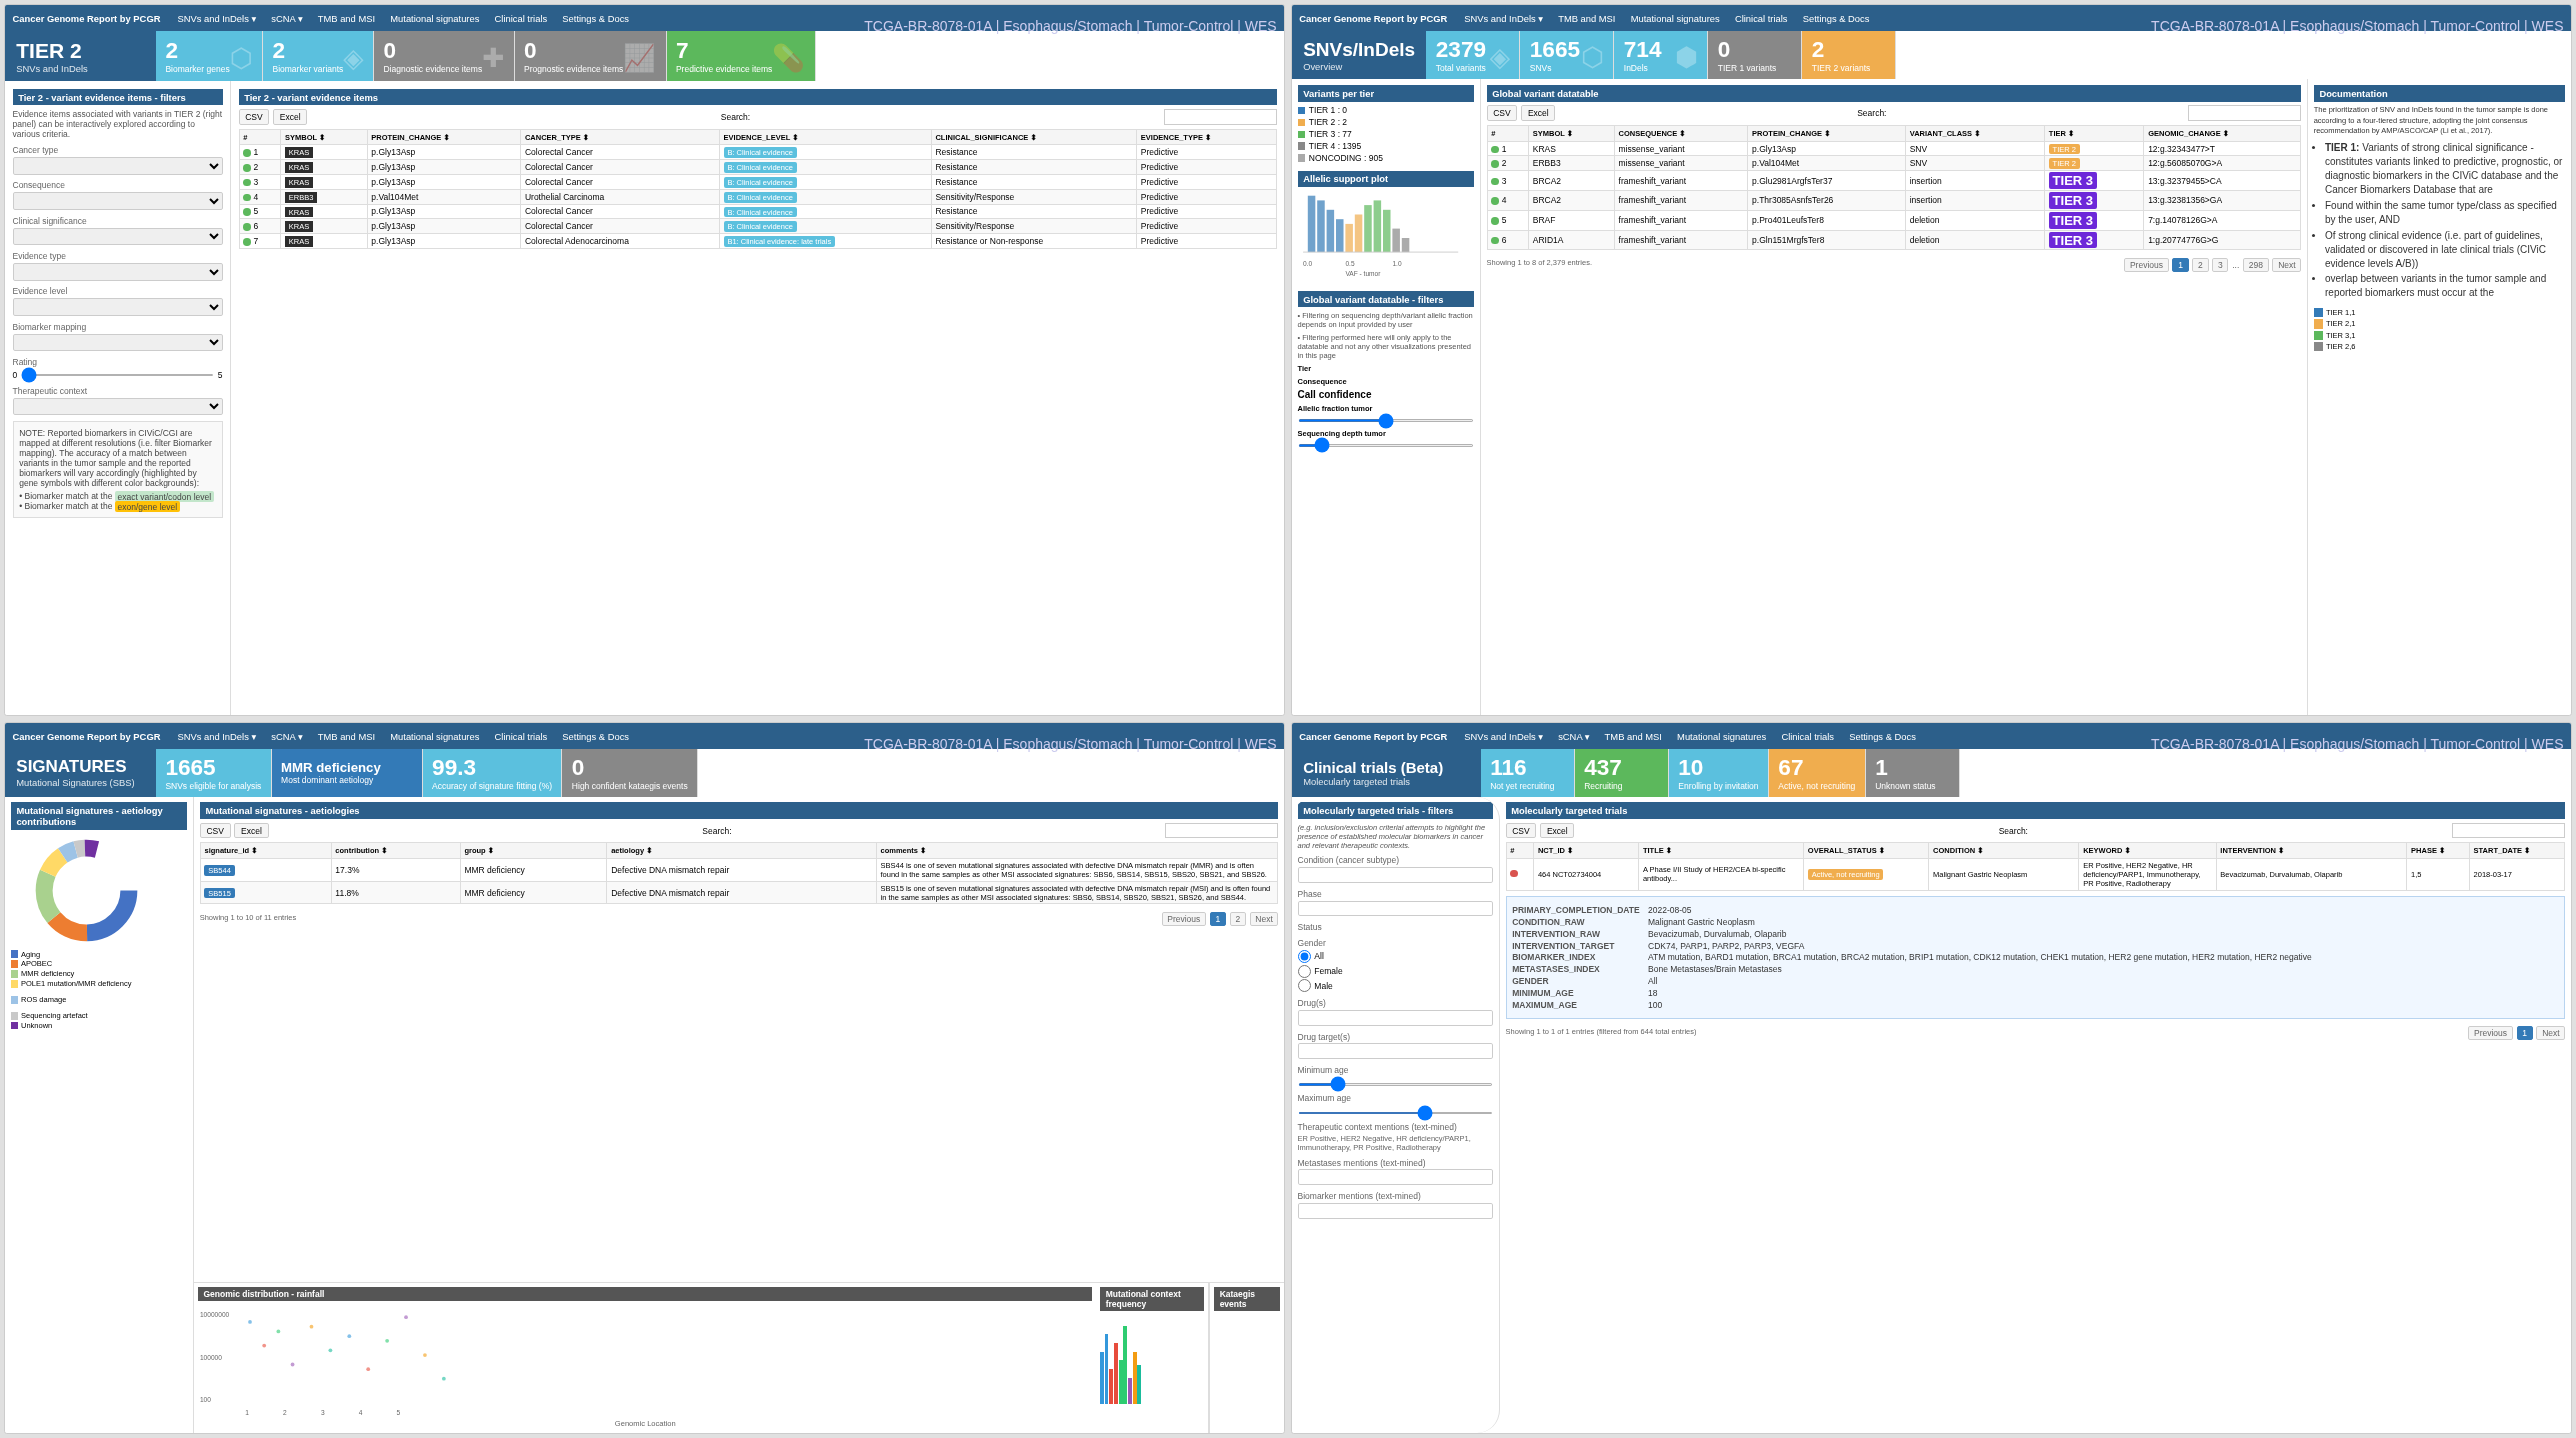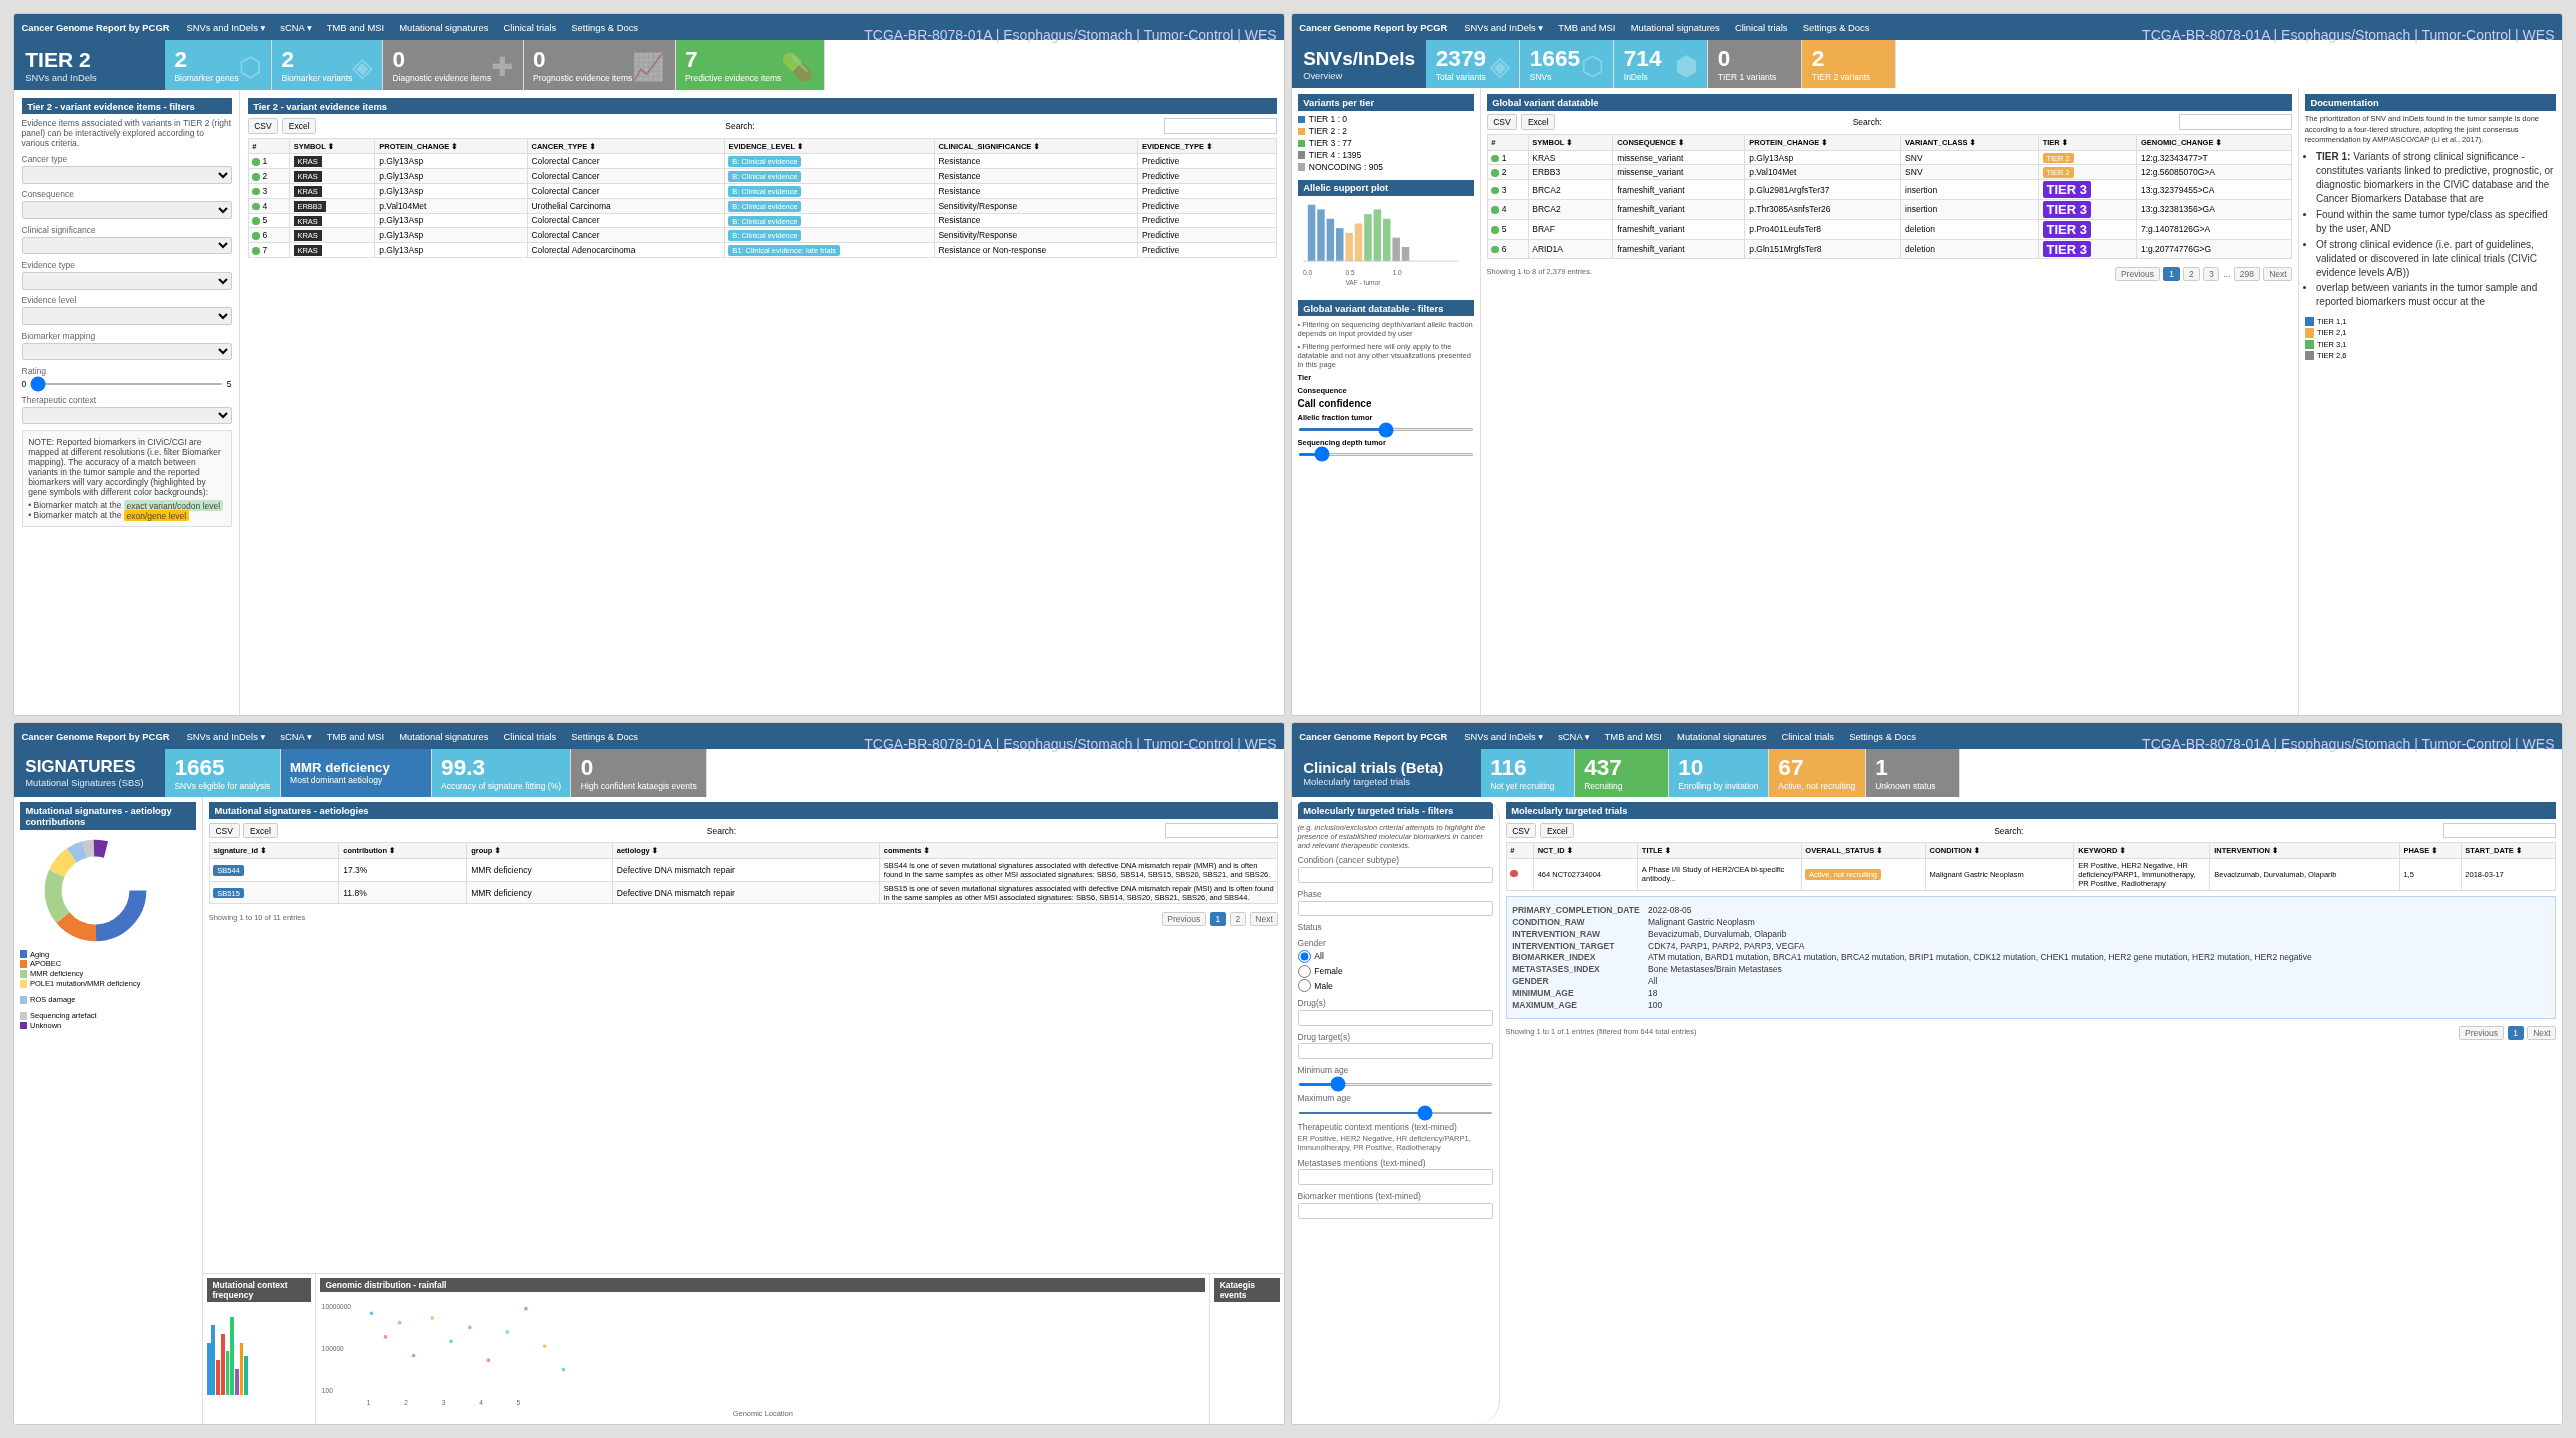--- a/index.html
+++ b/index.html
@@ -1,18 +1,18 @@
 <!DOCTYPE html>
 <html style="font-size:15px"><head>
   <meta charset="utf-8">
   <style>
     * { box-sizing: border-box; margin: 0; padding: 0; }
     body { background: #e0e0e0; font-family: Arial, sans-serif; font-size: 10.4px; width: 2576px; height: 1438px; overflow: hidden; }
     
-    .grid-2x2 { display: grid; grid-template-columns: 1fr 1fr; grid-template-rows: 1fr 1fr; gap: 5.7px; padding: 13px; width: 2576px; height: 1438px; }
+    .grid-2x2 { display: grid; grid-template-columns: 1fr 1fr; grid-template-rows: 1fr 1fr; gap: 5.7px; padding: 4px; width: 2576px; height: 1438px; }
     
     .panel { background: #fff; border-radius: 2.8px; overflow: hidden; display: flex; flex-direction: column; border: 0.9px solid #ccc; }
     
     
     .nav-bar { background: #2c5f8a; color: #fff; display: flex; align-items: center; padding: 0 7.5px; height: 26.4px; font-size: 9.4px; gap: 3.8px; flex-shrink: 0; }
     .nav-logo { font-weight: bold; font-size: 9.4px; margin-right: 7.5px; white-space: nowrap; }
     .nav-item { padding: 1.9px 5.7px; cursor: pointer; white-space: nowrap; border-radius: 1.9px; }
     .nav-item.has-arrow::after { content: ' ▾'; }
     .nav-right { margin-left: auto; font-size: 14px; color: #cce; white-space: nowrap; margin-top: 16px; }
     
@@ -693,35 +693,20 @@
             <div class="pagination">
               <span class="page-btn">Previous</span>
               <span class="page-btn active">1</span>
               <span class="page-btn">2</span>
               <span class="page-btn">Next</span>
             </div>
           </div>
         </div>
 
         <div style="height:151px;flex-shrink:0;border-top:0.9px solid #ddd;display:flex;">
-          <div style="width:113px;flex-shrink:0;border-right:0.9px solid #ddd;padding:3.8px;">
-            <div class="sub-header">Mutational context frequency</div>
-
-            <div style="display:flex;align-items:flex-end;gap:0.9px;height:94px;padding:3.8px 0;">
-              <div style="width:3.8px;background:#3498db;height:60%;"></div>
-              <div style="width:3.8px;background:#3498db;height:80%;"></div>
-              <div style="width:3.8px;background:#e74c3c;height:40%;"></div>
-              <div style="width:3.8px;background:#e74c3c;height:70%;"></div>
-              <div style="width:3.8px;background:#2ecc71;height:50%;"></div>
-              <div style="width:3.8px;background:#2ecc71;height:90%;"></div>
-              <div style="width:3.8px;background:#9b59b6;height:30%;"></div>
-              <div style="width:3.8px;background:#f39c12;height:60%;"></div>
-              <div style="width:3.8px;background:#1abc9c;height:45%;"></div>
-            </div>
-          </div>
           <div style="flex:1;padding:3.8px;overflow:hidden;">
             <div class="sub-header">Genomic distribution - rainfall</div>
             
             <svg width="100%" height="123" viewBox="0 0 946 130" style="font-size:11px">
               <rect x="0" y="0" width="100%" height="120" fill="#fff"></rect>
 
               <text x="2" y="15" font-size="7" fill="#666">10000000</text>
               <text x="2" y="60" font-size="7" fill="#666">100000</text>
               <text x="2" y="105" font-size="7" fill="#666">100</text>
 
@@ -739,20 +724,35 @@
               <circle cx="140" cy="50" r="2" fill="#1abc9c" opacity="0.6"></circle>
               <circle cx="160" cy="35" r="2" fill="#3498db" opacity="0.6"></circle>
               <circle cx="180" cy="70" r="2" fill="#e74c3c" opacity="0.6"></circle>
               <circle cx="200" cy="40" r="2" fill="#2ecc71" opacity="0.6"></circle>
               <circle cx="220" cy="15" r="2" fill="#9b59b6" opacity="0.6"></circle>
               <circle cx="240" cy="55" r="2" fill="#f39c12" opacity="0.6"></circle>
               <circle cx="260" cy="80" r="2" fill="#1abc9c" opacity="0.6"></circle>
               <text x="50%" y="130" font-size="8" fill="#666" text-anchor="middle">Genomic Location</text>
             </svg>
           </div>
+          <div style="width:113px;flex-shrink:0;border-right:0.9px solid #ddd;padding:3.8px;">
+            <div class="sub-header">Mutational context frequency</div>
+
+            <div style="display:flex;align-items:flex-end;gap:0.9px;height:94px;padding:3.8px 0;">
+              <div style="width:3.8px;background:#3498db;height:60%;"></div>
+              <div style="width:3.8px;background:#3498db;height:80%;"></div>
+              <div style="width:3.8px;background:#e74c3c;height:40%;"></div>
+              <div style="width:3.8px;background:#e74c3c;height:70%;"></div>
+              <div style="width:3.8px;background:#2ecc71;height:50%;"></div>
+              <div style="width:3.8px;background:#2ecc71;height:90%;"></div>
+              <div style="width:3.8px;background:#9b59b6;height:30%;"></div>
+              <div style="width:3.8px;background:#f39c12;height:60%;"></div>
+              <div style="width:3.8px;background:#1abc9c;height:45%;"></div>
+            </div>
+          </div>
           <div style="width:75px;flex-shrink:0;border-left:0.9px solid #ddd;padding:3.8px;">
             <div class="sub-header">Kataegis events</div>
           </div>
         </div>
       </div>
     </div>
   </div>
 
   <div class="panel">
     <div class="nav-bar">

